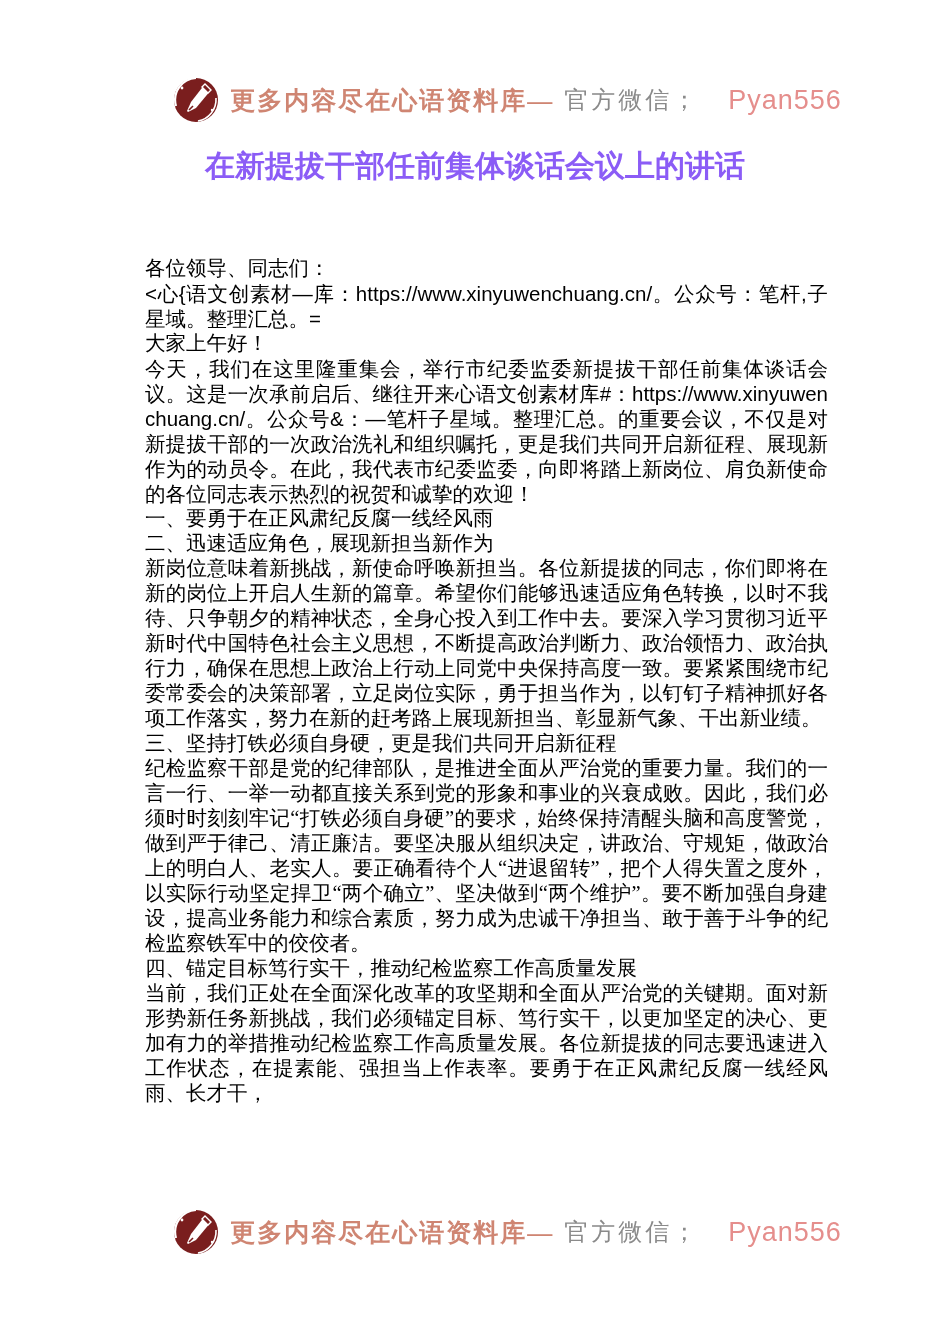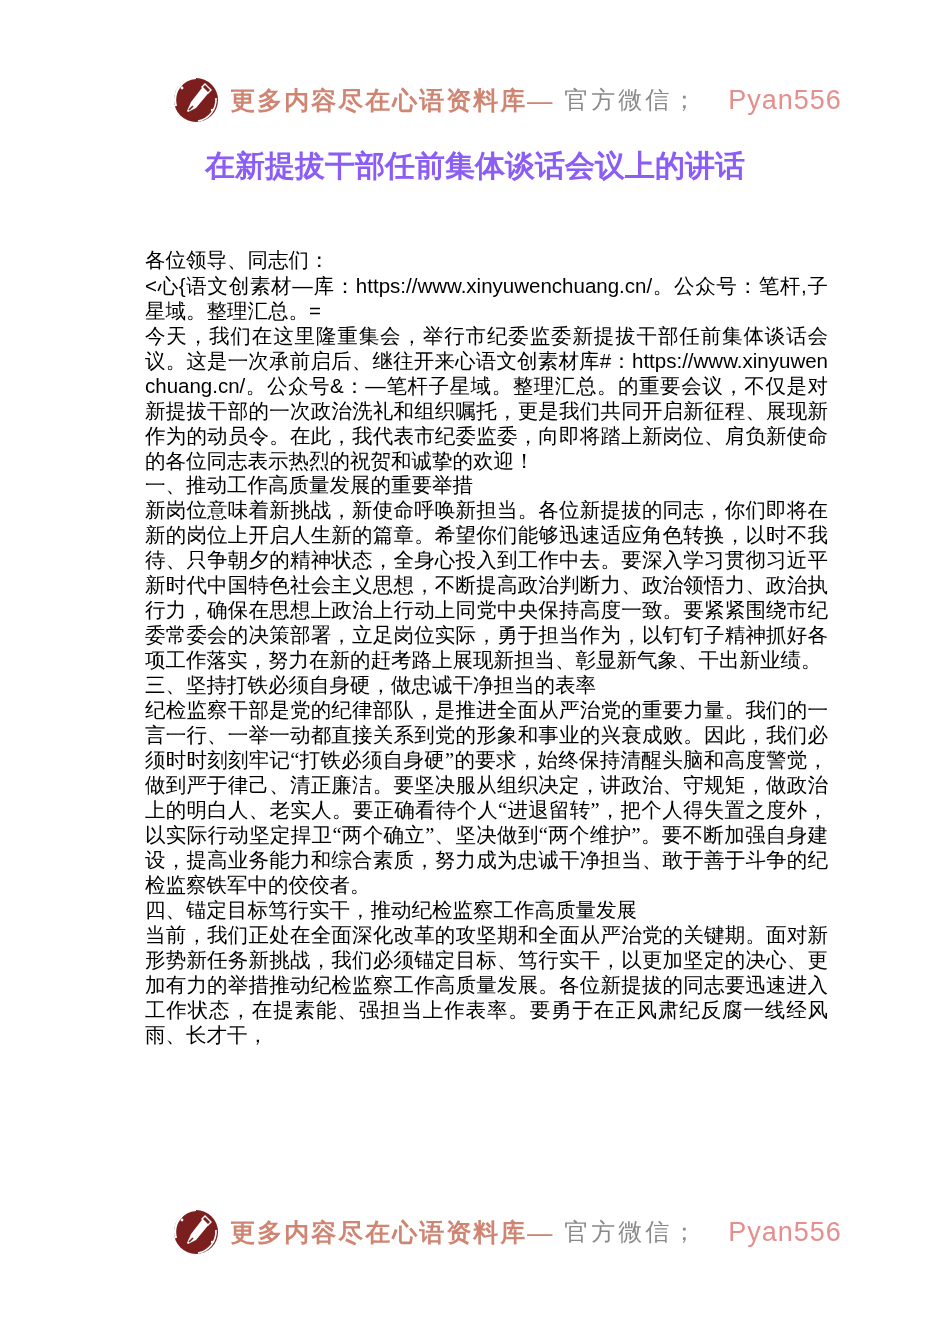--- a/index.html
+++ b/index.html
@@ -41,21 +41,21 @@
   .doc-title{
     position:absolute;top:146px;left:0;width:950px;
     text-align:center;
     font-family:"Liberation Serif", serif;
     font-weight:bold;
     font-size:30px;
     color:#8b5cf6;
     margin:0;
   }
   .doc-body{
-    position:absolute;top:248px;left:145px;width:683px;
+    position:absolute;top:256px;left:145px;width:683px;
     color:#000000;
   }
   .para{
     margin:0;
     font-size:20.5px;
     line-height:25px;
     text-align:justify;
     text-justify:inter-character;
     word-break:break-all;
   }
@@ -81,24 +81,26 @@
     <span class="wm-brand" style="color:#cf8572">更多内容尽在心语资料库—</span>
       <span class="wm-channel" style="color:#8a8a8a">官方微信；</span>
       <span class="wm-id" style="color:#e58e8c">Pyan556</span>
   </div>
 
   <h1 class="doc-title">在新提拔干部任前集体谈话会议上的讲话</h1>
 
   <div class="doc-body">
       <p class="para serif">各位领导、同志们：</p>
       <p class="para sans">&lt;心{语文创素材—库：https://www.xinyuwenchuang.cn/。公众号：笔杆,子星域。整理汇总。=</p>
+      <p class="para serif">大家上午好！</p>
       <p class="para sans">今天，我们在这里隆重集会，举行市纪委监委新提拔干部任前集体谈话会议。这是一次承前启后、继往开来心语文创素材库#：https://www.xinyuwenchuang.cn/。公众号&amp;：—笔杆子星域。整理汇总。的重要会议，不仅是对新提拔干部的一次政治洗礼和组织嘱托，更是我们共同开启新征程、展现新作为的动员令。在此，我代表市纪委监委，向即将踏上新岗位、肩负新使命的各位同志表示热烈的祝贺和诚挚的欢迎！</p>
-      <p class="para serif">一、推动工作高质量发展的重要举措</p>
+      <p class="para serif">一、要勇于在正风肃纪反腐一线经风雨</p>
+      <p class="para serif">二、迅速适应角色，展现新担当新作为</p>
       <p class="para serif">新岗位意味着新挑战，新使命呼唤新担当。各位新提拔的同志，你们即将在新的岗位上开启人生新的篇章。希望你们能够迅速适应角色转换，以时不我待、只争朝夕的精神状态，全身心投入到工作中去。要深入学习贯彻习近平新时代中国特色社会主义思想，不断提高政治判断力、政治领悟力、政治执行力，确保在思想上政治上行动上同党中央保持高度一致。要紧紧围绕市纪委常委会的决策部署，立足岗位实际，勇于担当作为，以钉钉子精神抓好各项工作落实，努力在新的赶考路上展现新担当、彰显新气象、干出新业绩。</p>
-      <p class="para serif">三、坚持打铁必须自身硬，做忠诚干净担当的表率</p>
+      <p class="para serif">三、坚持打铁必须自身硬，更是我们共同开启新征程</p>
       <p class="para serif">纪检监察干部是党的纪律部队，是推进全面从严治党的重要力量。我们的一言一行、一举一动都直接关系到党的形象和事业的兴衰成败。因此，我们必须时时刻刻牢记“打铁必须自身硬”的要求，始终保持清醒头脑和高度警觉，做到严于律己、清正廉洁。要坚决服从组织决定，讲政治、守规矩，做政治上的明白人、老实人。要正确看待个人“进退留转”，把个人得失置之度外，以实际行动坚定捍卫“两个确立”、坚决做到“两个维护”。要不断加强自身建设，提高业务能力和综合素质，努力成为忠诚干净担当、敢于善于斗争的纪检监察铁军中的佼佼者。</p>
       <p class="para serif">四、锚定目标笃行实干，推动纪检监察工作高质量发展</p>
       <p class="para serif">当前，我们正处在全面深化改革的攻坚期和全面从严治党的关键期。面对新形势新任务新挑战，我们必须锚定目标、笃行实干，以更加坚定的决心、更加有力的举措推动纪检监察工作高质量发展。各位新提拔的同志要迅速进入工作状态，在提素能、强担当上作表率。要勇于在正风肃纪反腐一线经风雨、长才干，</p>
     </div>
 
   <div class="watermark footer">
     <svg class="wm-logo" viewBox="0 0 48 48">
       <circle cx="24" cy="24" r="22" fill="#7a1e1e"></circle>
       <path d="M24 2 A22 22 0 0 0 4 30" fill="none" stroke="#ffffff" stroke-width="2.2"></path>
       <path d="M44 22 A22 22 0 0 1 26 45" fill="none" stroke="#ffffff" stroke-width="1.6"></path>

